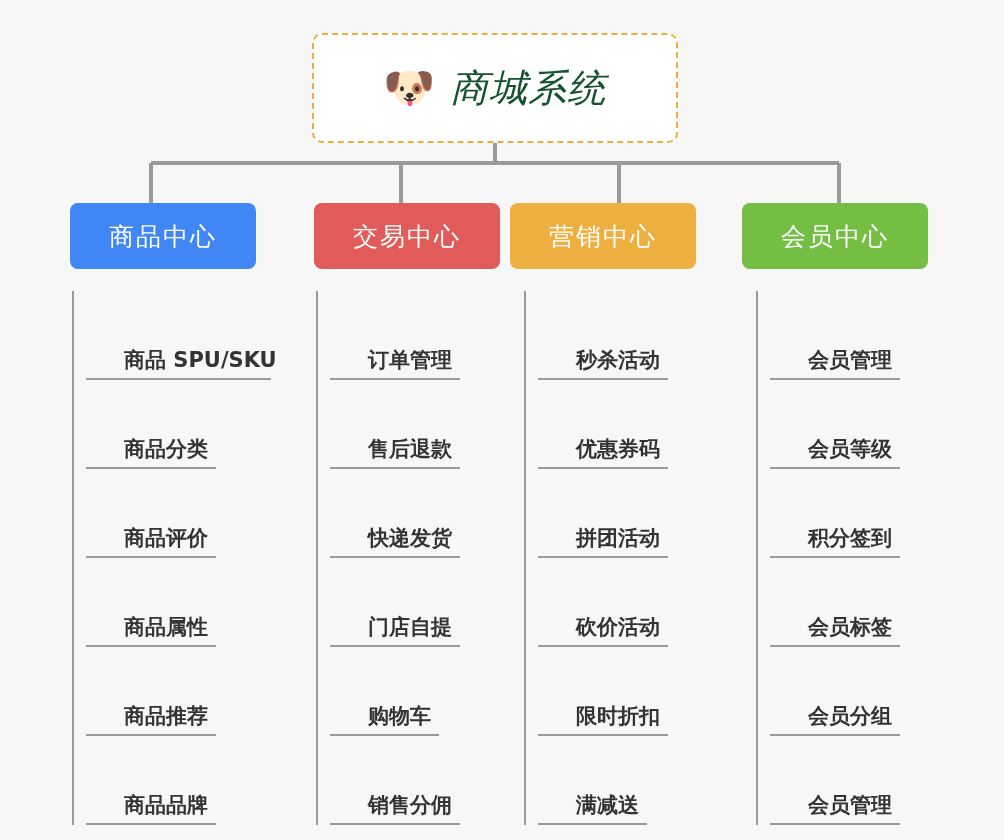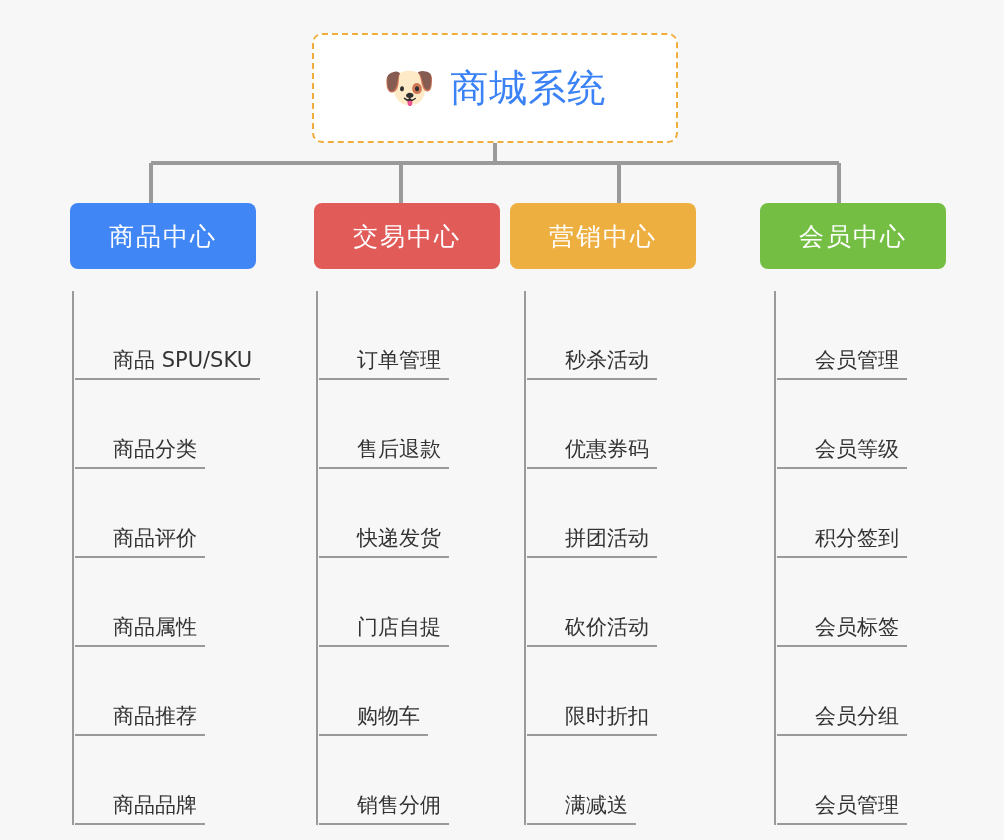--- a/index.html
+++ b/index.html
@@ -67,21 +67,21 @@
   }
 
   .column {
     position: absolute;
     top: 0;
     width: 220px;
   }
   .column.c0 { left: 58px; }
   .column.c1 { left: 278px; }
   .column.c2 { left: 486px; }
-  .column.c3 { left: 736px; }
+  .column.c3 { left: 718px; }
 
   .cat-box {
     height: 66px;
     border-radius: 8px;
     display: flex;
     align-items: center;
     justify-content: center;
     color: #ffffff;
     font-size: 25px;
     letter-spacing: 2px;
@@ -90,21 +90,22 @@
   }
   .cat-box.w0 { width: 186px; margin-left: 12px; }
   .cat-box.w1 { width: 186px; margin-left: 36px; }
   .cat-box.w2 { width: 186px; margin-left: 24px; }
   .cat-box.w3 { width: 186px; margin-left: 24px; }
 
   
   .leaf-list {
     position: relative;
     margin-top: 22px;
-    padding-left: 3px;
+    padding-left: 14px;
+    font-weight: bold;
   }
   .leaf-list.i0 { margin-left: 14px; }
   .leaf-list.i1 { margin-left: 38px; }
   .leaf-list.i2 { margin-left: 38px; }
   .leaf-list.i3 { margin-left: 38px; }
 
   .trunk {
     position: absolute;
     left: 0;
     top: 0;
@@ -135,21 +136,21 @@
     font-family: "DejaVu Sans", "Liberation Sans", sans-serif;
   }
 </style>
 </head>
 <body>
 
 <div id="mindmap">
 
   <div class="root-node" style="border-color: rgb(240, 173, 60); background: rgb(255, 255, 255);">
     <span class="root-emoji">🐶</span>
-    <span class="root-title" style="color: #3b82f6;">商城系统</span>
+    <span class="root-title" style="color: #14532d; font-style: italic;">商城系统</span>
   </div>
 
   <svg class="connector-svg" viewBox="0 0 1004 840">
     <g stroke="#9a9a9a" stroke-width="4" fill="none" stroke-linecap="butt">
       <line x1="495" y1="143" x2="495" y2="163"></line>
       <line x1="151" y1="163" x2="839" y2="163"></line>
       <line x1="151" y1="163" x2="151" y2="205"></line>
       <line x1="401" y1="163" x2="401" y2="205"></line>
       <line x1="619" y1="163" x2="619" y2="205"></line>
       <line x1="839" y1="163" x2="839" y2="205"></line>

